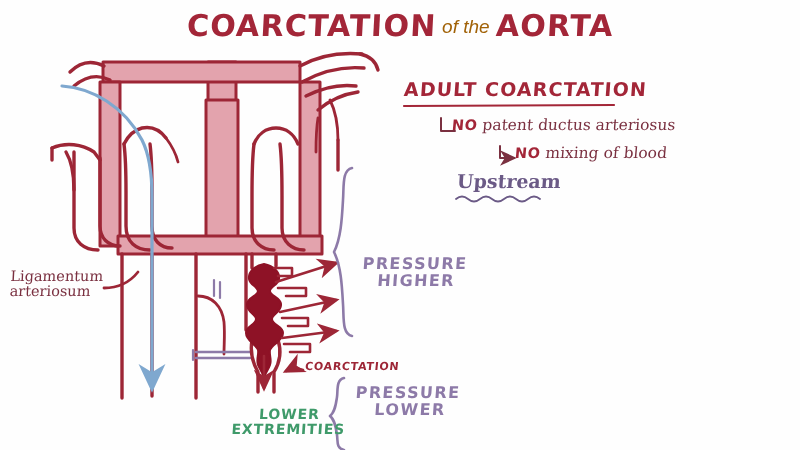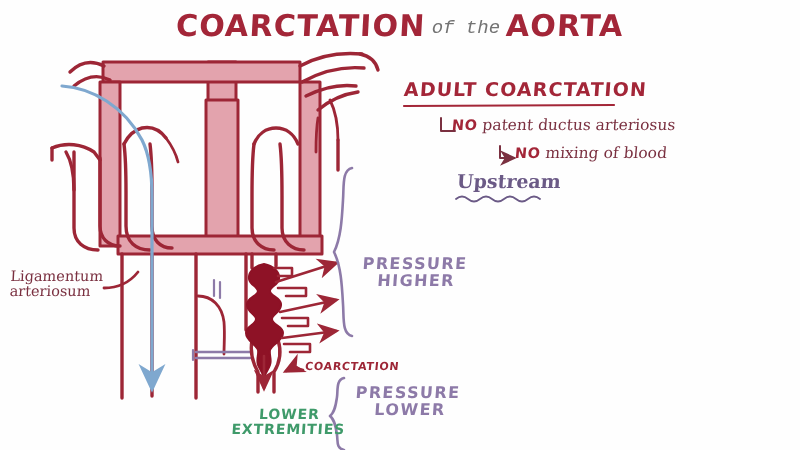--- a/index.html
+++ b/index.html
@@ -43,24 +43,24 @@
   .title-main {
     font-family: "DejaVu Sans", sans-serif;
     font-size: 30px;
     font-weight: bold;
     color: #a32638;
     letter-spacing: 1.2px;
     display: inline-block;
     transform: skewX(-3deg);
   }
   .title-small {
-    font-family: Liberation Mono, monospace;
+    font-family: Liberation Sans, sans-serif;
     font-size: 19px;
     font-style: italic;
-    color: #737373;
+    color: #a16207;
     display: inline-block;
     padding: 0 6px;
     position: relative;
     top: -3px;
   }
   
   .hdr-adult {
     left: 404px;
     top: 80px;
     font-size: 19px;

